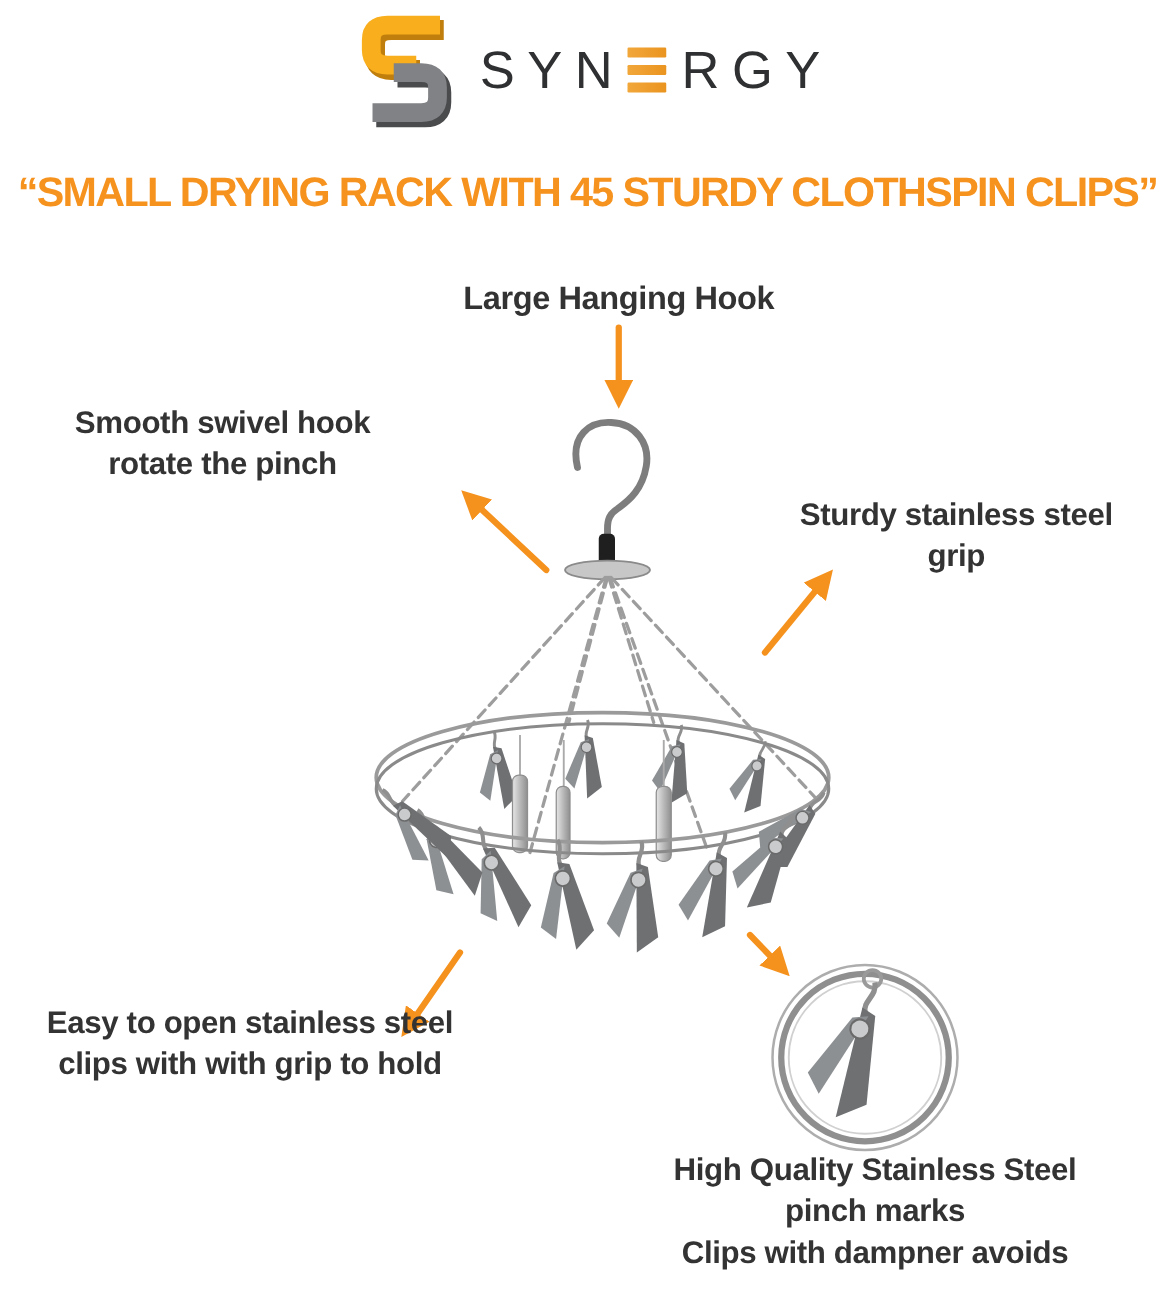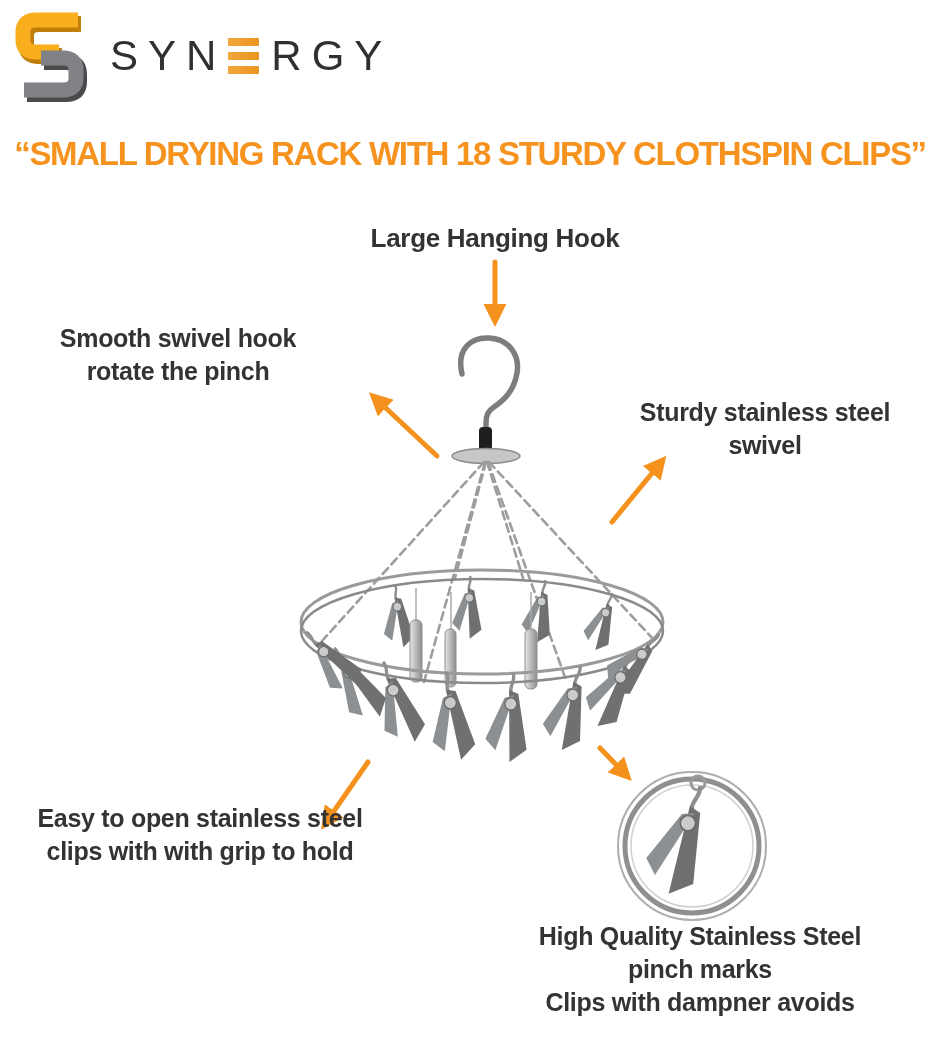--- a/index.html
+++ b/index.html
@@ -3,21 +3,21 @@
 <meta charset="utf-8">
 <style>
   html,body{margin:0;padding:0;background:#fff;}
   .canvas{
     position:relative;width:940px;height:1043px;background:#ffffff;
     font-family:"Liberation Sans",sans-serif;overflow:hidden;
   }
   
   .logo{
     position:absolute;top:6px;left:0;width:940px;height:100px;
-    display:flex;align-items:center;justify-content:flex-start;gap:6px;
+    display:flex;align-items:center;justify-content:center;gap:6px;
   }
   .logo-mark{width:104px;height:92px;flex:0 0 auto;}
   .logo-word{
     display:flex;align-items:center;
     font-size:42px;font-weight:400;color:#2f3032;letter-spacing:10px;
     line-height:1;
   }
   .logo-ebars{
     display:inline-flex;flex-direction:column;gap:6px;margin:0 12px 0 2px;
   }
@@ -63,21 +63,21 @@
       <span>SYN</span>
       <span class="logo-ebars">
         <span></span>
           <span></span>
           <span></span>
       </span>
       <span>RGY</span>
     </div>
   </div>
 
-  <div class="headline">“SMALL DRYING RACK WITH 18 STURDY CLOTHSPIN CLIPS”</div>
+  <div class="headline">“SMALL DRYING RACK WITH 45 STURDY CLOTHSPIN CLIPS”</div>
 
   <svg class="art" viewBox="0 0 940 1043">
     <defs>
       <marker id="ah" viewBox="0 0 10 10" refX="7" refY="5" markerWidth="4.6" markerHeight="4.6" orient="auto-start-reverse">
         <path d="M0,0 L10,5 L0,10 Z" fill="#F5921E"></path>
       </marker>
       <linearGradient id="cyl" x1="0" y1="0" x2="1" y2="0">
         <stop offset="0" stop-color="#e6e6e6"></stop>
           <stop offset="0.5" stop-color="#b9b9b9"></stop>
           <stop offset="1" stop-color="#8f8f8f"></stop>
@@ -160,21 +160,21 @@
 
   <div class="callout callout-hook">Large Hanging Hook</div>
 
   <div class="callout callout-swivel">
     <div>Smooth swivel hook</div>
     <div>rotate the pinch</div>
   </div>
 
   <div class="callout callout-chain">
     <div>Sturdy stainless steel</div>
-    <div>swivel</div>
+    <div>grip</div>
   </div>
 
   <div class="callout callout-easy">
     <div>Easy to open stainless steel</div>
     <div>clips with with grip to hold</div>
   </div>
 
   <div class="callout callout-quality">
     <div>High Quality Stainless Steel</div>
     <div>pinch marks</div>

